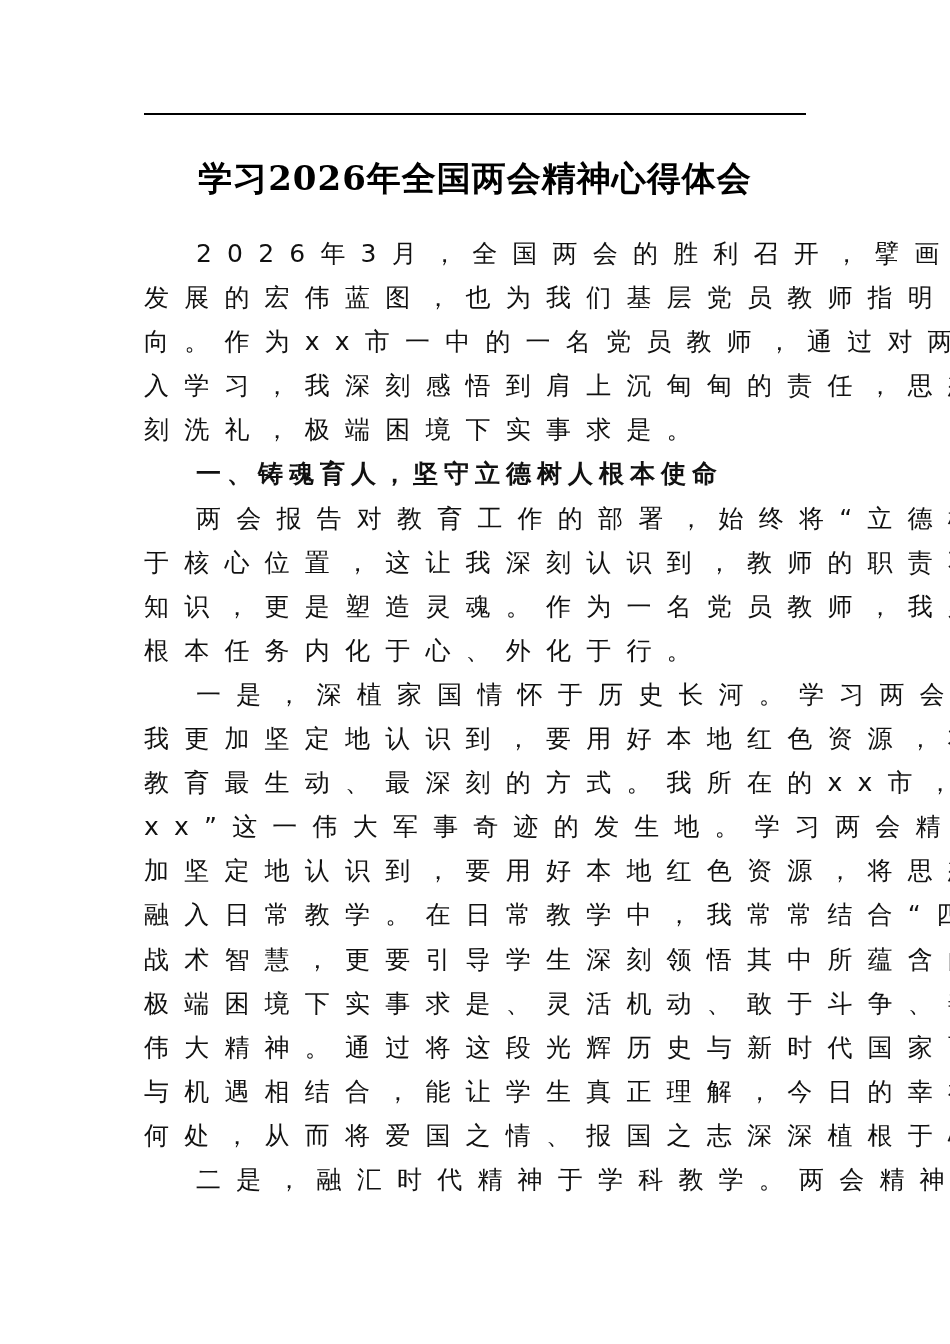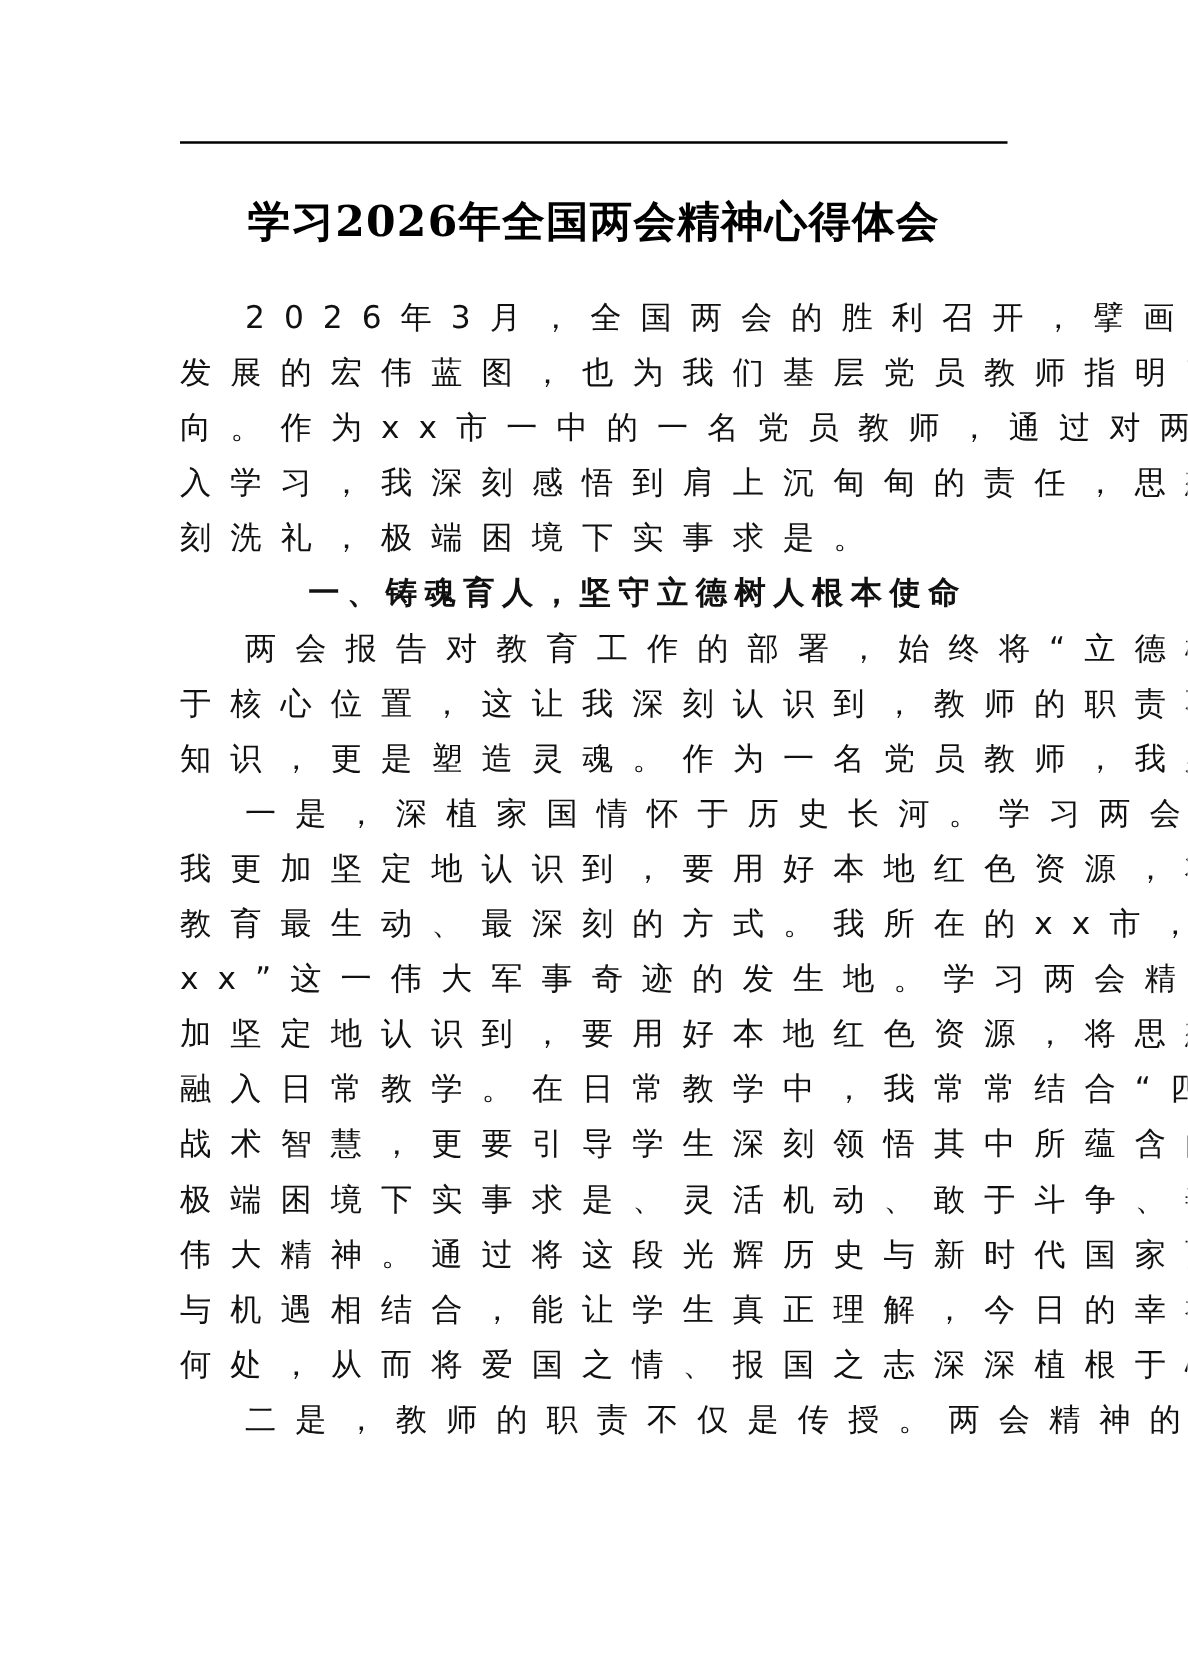--- a/index.html
+++ b/index.html
@@ -14,21 +14,21 @@
   .body {
     position: absolute; left: 144px; top: 232px; width: 680px;
     font-family: "DejaVu Sans", "Liberation Sans", sans-serif;
     font-size: 25px; color: #111;
   }
   .line {
     height: 44.1px; line-height: 44px; white-space: nowrap;
     letter-spacing: 15.2px;
   }
   .indent { padding-left: 52px; }
-  .heading { font-weight: bold; letter-spacing: 6px; padding-left: 52px; text-align: center; }
+  .heading { font-weight: bold; letter-spacing: 6px; padding-left: 52px; }
   .lead { font-weight: normal; }
 </style>
 </head>
 <body>
 
 <div class="page">
   <div class="rule"></div>
   <div class="title">学习2026年全国两会精神心得体会</div>
 
   <div class="body">
@@ -37,28 +37,29 @@
     <div class="line">发展的宏伟蓝图，也为我们基层党员教师指明了前进的方</div>
     <div class="line">向。作为xx市一中的一名党员教师，通过对两会精神的深</div>
     <div class="line">入学习，我深刻感悟到肩上沉甸甸的责任，思想上受到深</div>
     <div class="line">刻洗礼，极端困境下实事求是。</div>
 
     <div class="line heading">一、铸魂育人，坚守立德树人根本使命</div>
 
     <div class="line indent">两会报告对教育工作的部署，始终将“立德树人”置</div>
     <div class="line">于核心位置，这让我深刻认识到，教师的职责不仅是传授</div>
     <div class="line">知识，更是塑造灵魂。作为一名党员教师，我必须将这一</div>
+    <div class="line">根本任务内化于心、外化于行。</div>
 
     <div class="line indent"><span class="lead">一是，深植家国情怀于历史长河。</span><span>学习两会精神，让</span></div>
     <div class="line">我更加坚定地认识到，要用好本地红色资源，将思想政治</div>
     <div class="line">教育最生动、最深刻的方式。我所在的xx市，是“四渡</div>
     <div class="line">xx”这一伟大军事奇迹的发生地。学习两会精神，让我更</div>
     <div class="line">加坚定地认识到，要用好本地红色资源，将思想政治教育</div>
     <div class="line">融入日常教学。在日常教学中，我常常结合“四渡xx”的</div>
     <div class="line">战术智慧，更要引导学生深刻领悟其中所蕴含的，是党在</div>
     <div class="line">极端困境下实事求是、灵活机动、敢于斗争、善于斗争的</div>
     <div class="line">伟大精神。通过将这段光辉历史与新时代国家面临的挑战</div>
     <div class="line">与机遇相结合，能让学生真正理解，今日的幸福生活源自</div>
     <div class="line">何处，从而将爱国之情、报国之志深深植根于心。</div>
 
-    <div class="line indent"><span class="lead">二是，教师的职责不仅是传授。</span><span>两会精神的一个关</span></div>
+    <div class="line indent"><span class="lead">二是，融汇时代精神于学科教学。</span><span>两会精神的一个关</span></div>
   </div>
 </div>
 
 </body></html>

